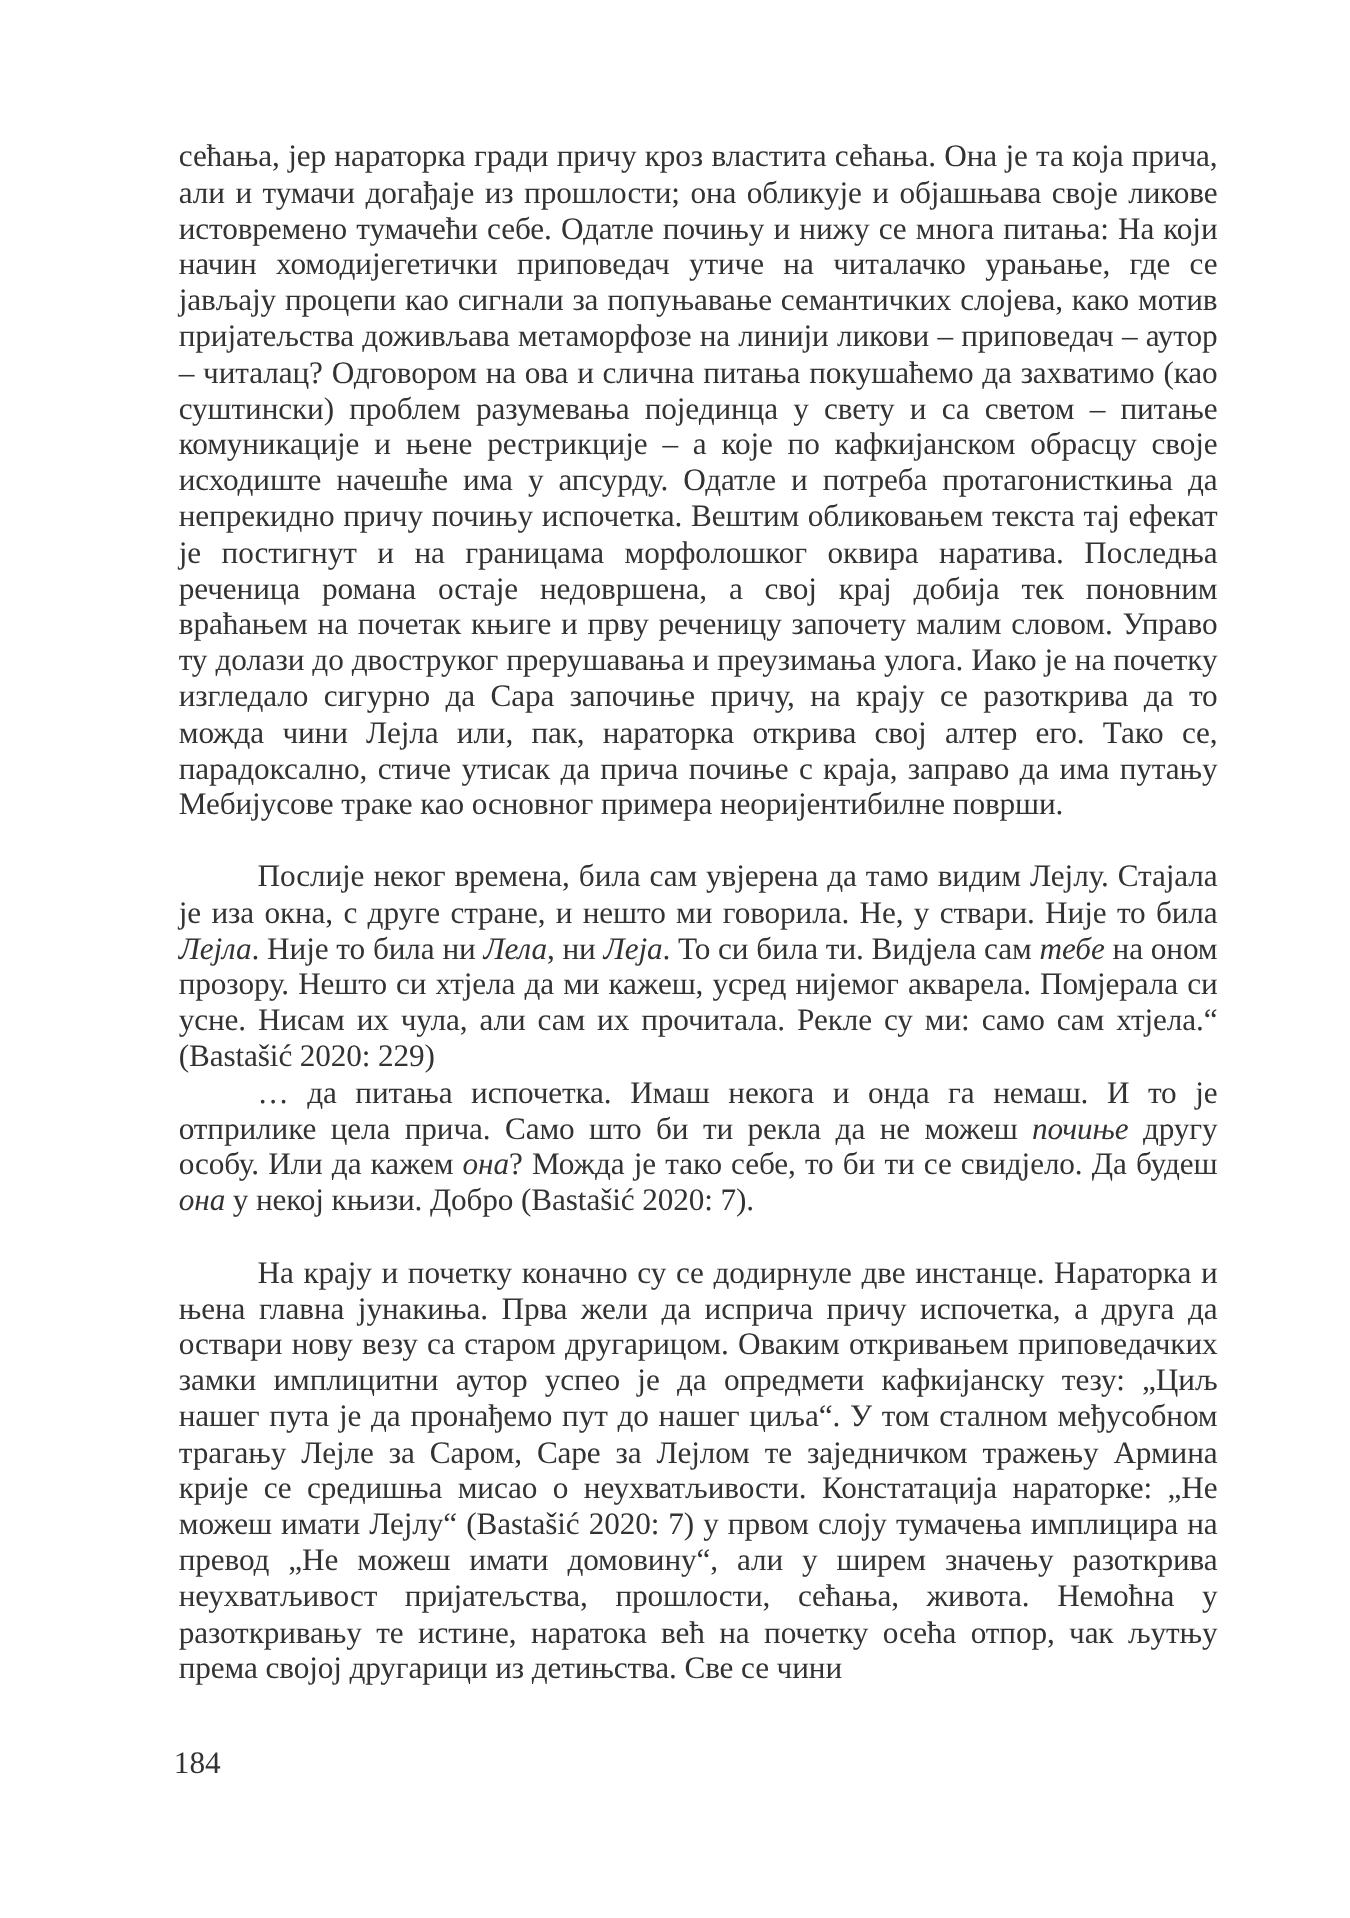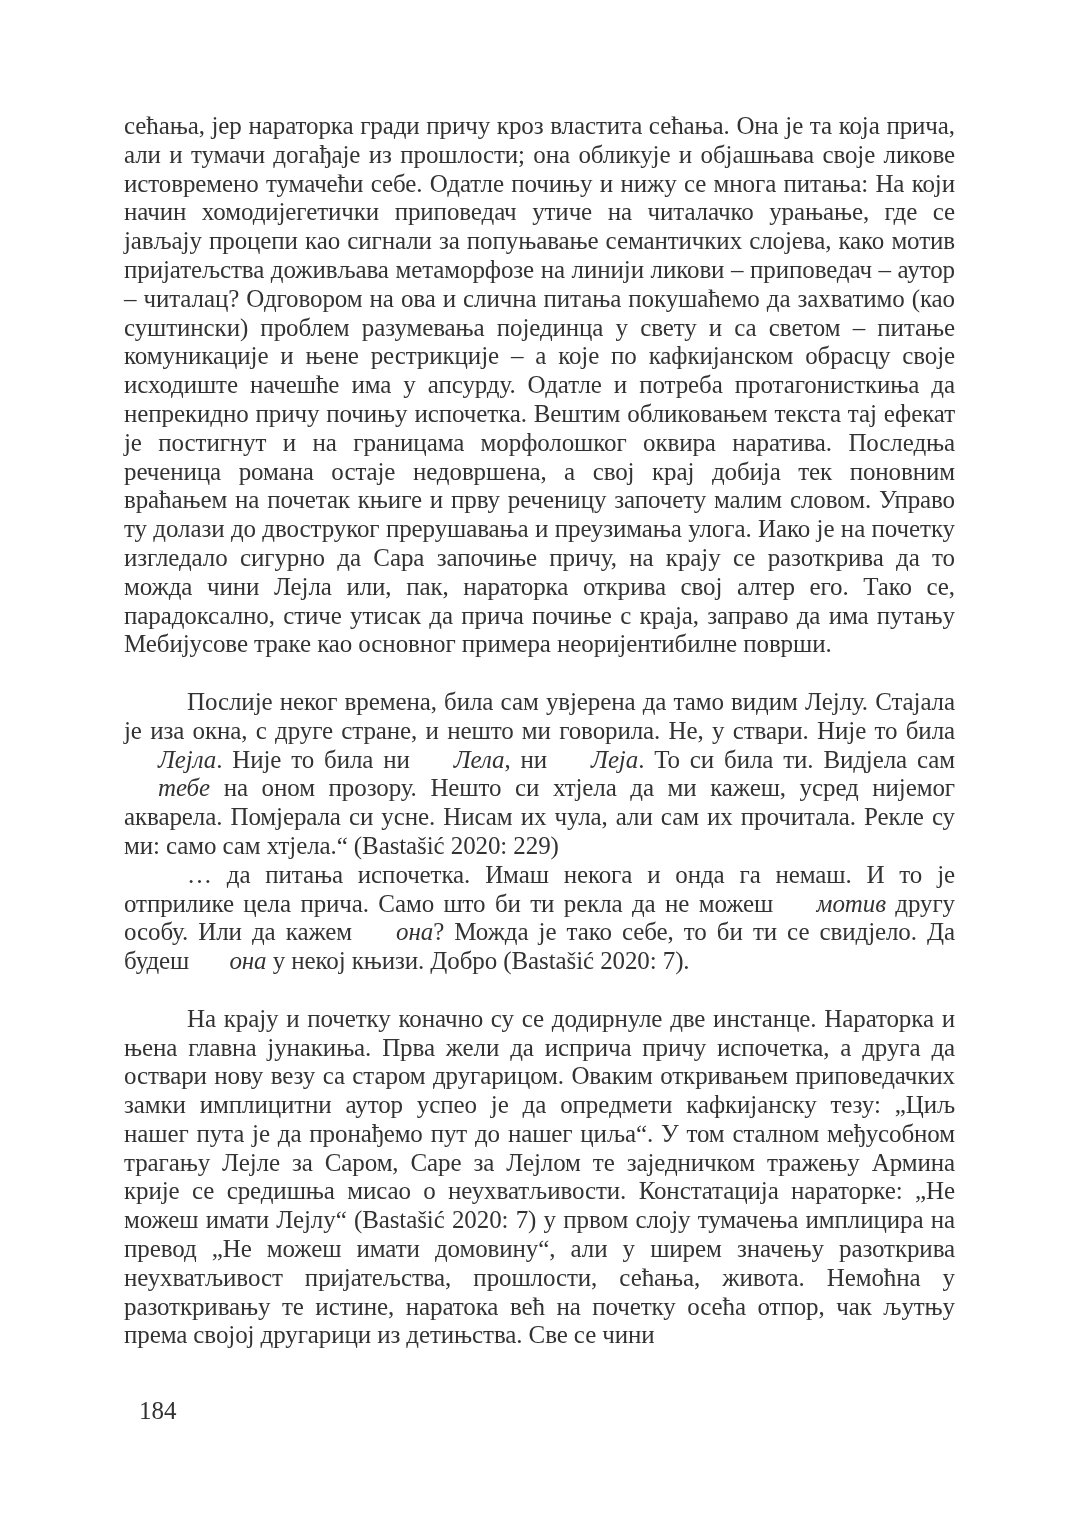--- a/index.html
+++ b/index.html
@@ -12,55 +12,54 @@
     position: relative;
     font-family: "Liberation Serif", serif;
     overflow: hidden;
   }
   .sheet {
     position: absolute;
     inset: 0;
   }
   .text-col {
     position: absolute;
-    left: 124px;
+    left: 143px;
     top: 112px;
     width: 831px;
     font-size: 25px;
     line-height: 28.8px;
     text-align: justify;
     letter-spacing: -0.1px;
   }
   .text-col p {
     margin: 0;
     padding: 0;
   }
   .text-col p.indent {
     text-indent: 63px;
   }
   .text-col p.gap {
     margin-top: 28.8px;
   }
   .text-col em {
     font-style: italic;
-    margin-left: 34px;
   }
   .page-number {
     position: absolute;
     left: 139px;
     top: 1397px;
     font-size: 25px;
     line-height: 28.8px;
     text-align: center;
   }
 </style>
 </head>
 <body style="background: rgb(255, 255, 255); color: rgb(51, 51, 51);">
 
 <div class="sheet">
   <div class="text-col">
       <p><span>сећања, јер нараторка гради причу кроз властита сећања. Она је та која прича, али и тумачи догађаје из прошлости; она обликује и објашњава своје ликове истовремено тумачећи себе. Одатле почињу и нижу се многа питања: На који начин хомодијегетички приповедач утиче на читалачко урањање, где се јављају процепи као сигнали за попуњавање семантичких слојева, како мотив пријатељства доживљава метаморфозе на линији ликови – приповедач – аутор – читалац? Одговором на ова и слична питања покушаћемо да захватимо (као суштински) проблем разумевања појединца у свету и са светом – питање комуникације и њене рестрикције – а које по кафкијанском обрасцу своје исходиште начешће има у апсурду. Одатле и потреба протагонисткиња да непрекидно причу почињу испочетка. Вештим обликовањем текста тај ефекат је постигнут и на границама морфолошког оквира наратива. Последња реченица романа остаје недовршена, а свој крај добија тек поновним враћањем на почетак књиге и прву реченицу започету малим словом. Управо ту долази до двоструког прерушавања и преузимања улога. Иако је на почетку изгледало сигурно да Сара започиње причу, на крају се разоткрива да то можда чини Лејла или, пак, нараторка открива свој алтер его. Тако се, парадоксално, стиче утисак да прича почиње с краја, заправо да има путању Мебијусове траке као основног примера неоријентибилне површи.</span></p>
       <p class="indent gap"><span>Послије неког времена, била сам увјерена да тамо видим Лејлу. Стајала је иза окна, с друге стране, и нешто ми говорила. Не, у ствари. Није то била </span><em>Лејла</em><span>. Није то била ни </span><em>Лела</em><span>, ни </span><em>Леја</em><span>. То си била ти. Видјела сам </span><em>тебе</em><span> на оном прозору. Нешто си хтјела да ми кажеш, усред нијемог акварела. Помјерала си усне. Нисам их чула, али сам их прочитала. Рекле су ми: само сам хтјела.“ (Bastašić 2020: 229)</span></p>
-      <p class="indent"><span>… да питања испочетка. Имаш некога и онда га немаш. И то је отприлике цела прича. Само што би ти рекла да не можеш </span><em>мотив</em><span> другу особу. Или да кажем </span><em>она</em><span>? Можда је тако себе, то би ти се свидјело. Да будеш </span><em>она</em><span> у некој књизи. Добро (Bastašić 2020: 7).</span></p>
+      <p class="indent"><span>… да питања испочетка. Имаш некога и онда га немаш. И то је отприлике цела прича. Само што би ти рекла да не можеш </span><em>почиње</em><span> другу особу. Или да кажем </span><em>она</em><span>? Можда је тако себе, то би ти се свидјело. Да будеш </span><em>она</em><span> у некој књизи. Добро (Bastašić 2020: 7).</span></p>
       <p class="indent gap"><span>На крају и почетку коначно су се додирнуле две инстанце. Нараторка и њена главна јунакиња. Прва жели да исприча причу испочетка, а друга да оствари нову везу са старом другарицом. Оваким откривањем приповедачких замки имплицитни аутор успео је да опредмети кафкијанску тезу: „Циљ нашег пута је да пронађемо пут до нашег циља“. У том сталном међусобном трагању Лејле за Саром, Саре за Лејлом те заједничком тражењу Армина крије се средишња мисао о неухватљивости. Констатација нараторке: „Не можеш имати Лејлу“ (Bastašić 2020: 7) у првом слоју тумачења имплицира на превод „Не можеш имати домовину“, али у ширем значењу разоткрива неухватљивост пријатељства, прошлости, сећања, живота. Немоћна у разоткривању те истине, наратока већ на почетку осећа отпор, чак љутњу према својој другарици из детињства. Све се чини</span></p>
     </div>
   <div class="page-number">184</div>
 </div>
 
 </body></html>

